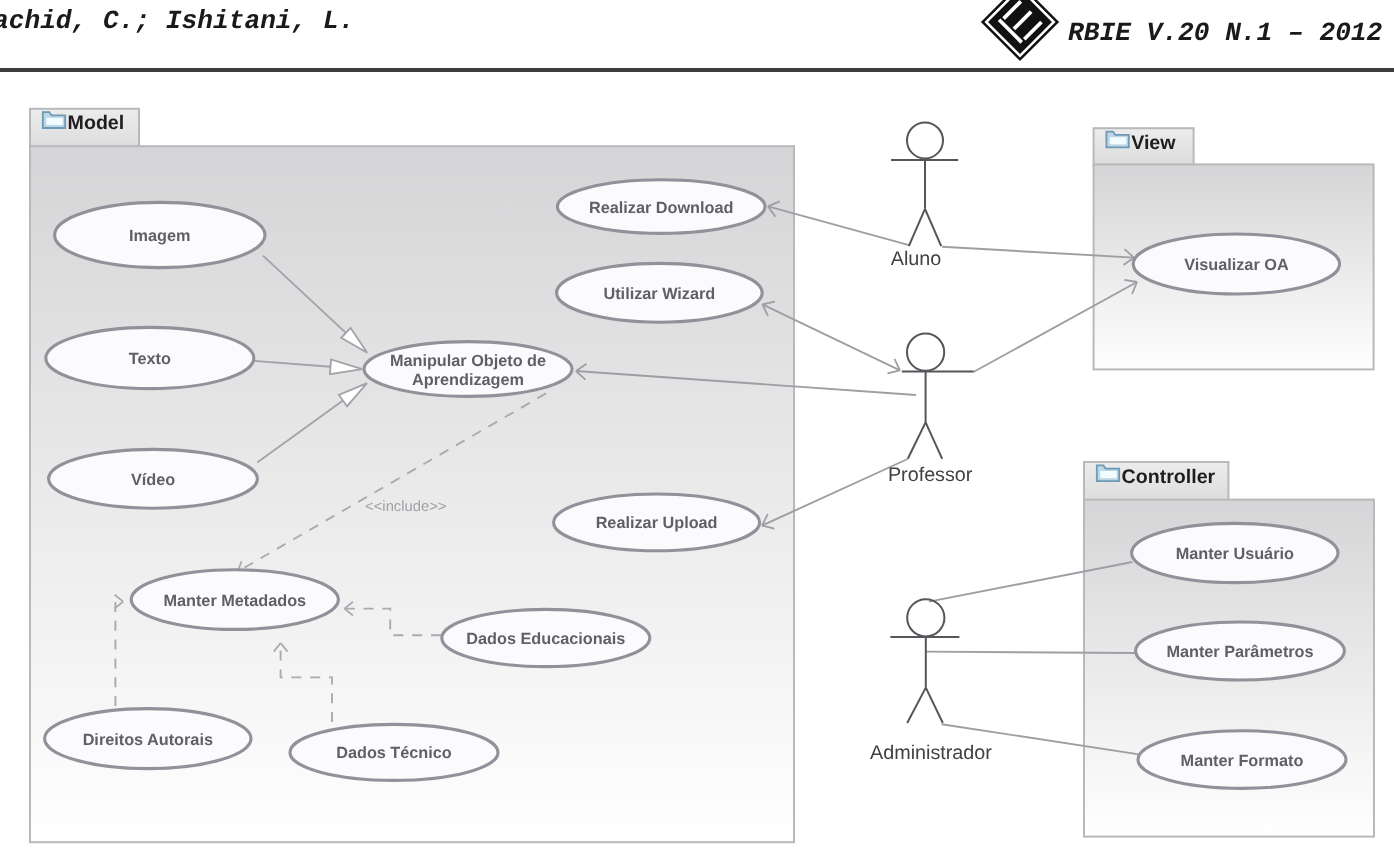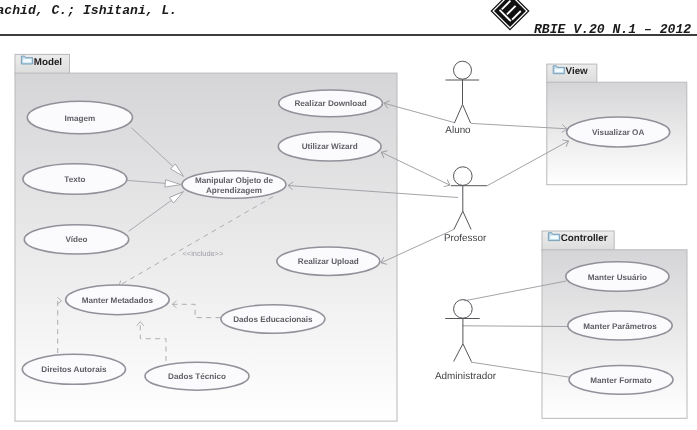--- a/index.html
+++ b/index.html
@@ -1,20 +1,20 @@
 <!DOCTYPE html>
 <html><head>
 <meta charset="utf-8">
 <style>
   html,body{margin:0;padding:0;}
   body{width:697px;height:430px;background:#ffffff;font-family:"Liberation Sans",sans-serif;overflow:hidden;position:relative;}
   #page{position:absolute;left:0;top:0;width:575px;height:430px;}
   .hdr{position:absolute;font-family:"Liberation Mono",monospace;font-weight:bold;font-style:italic;color:#1a1a1a;white-space:pre;}
   #hdr-left{left:-3.5px;top:3px;font-size:13.1px;letter-spacing:0px;}
-  #hdr-right{left:534px;top:22px;font-size:13.1px;letter-spacing:0px;}
+  #hdr-right{left:534px;top:9px;font-size:13.1px;letter-spacing:0px;}
   #hdr-rule{position:absolute;left:0;top:34.4px;width:697px;height:1.5px;background:#3d3d3d;}
   #logo{position:absolute;left:480px;top:-19.4px;width:60px;height:60px;}
   #diagram{position:absolute;left:0;top:0;}
   text{font-family:"Liberation Sans",sans-serif;}
   svg{shape-rendering:geometricPrecision;text-rendering:geometricPrecision;}
   #page{-webkit-font-smoothing:antialiased;}
 </style>
 </head>
 <body>
 

